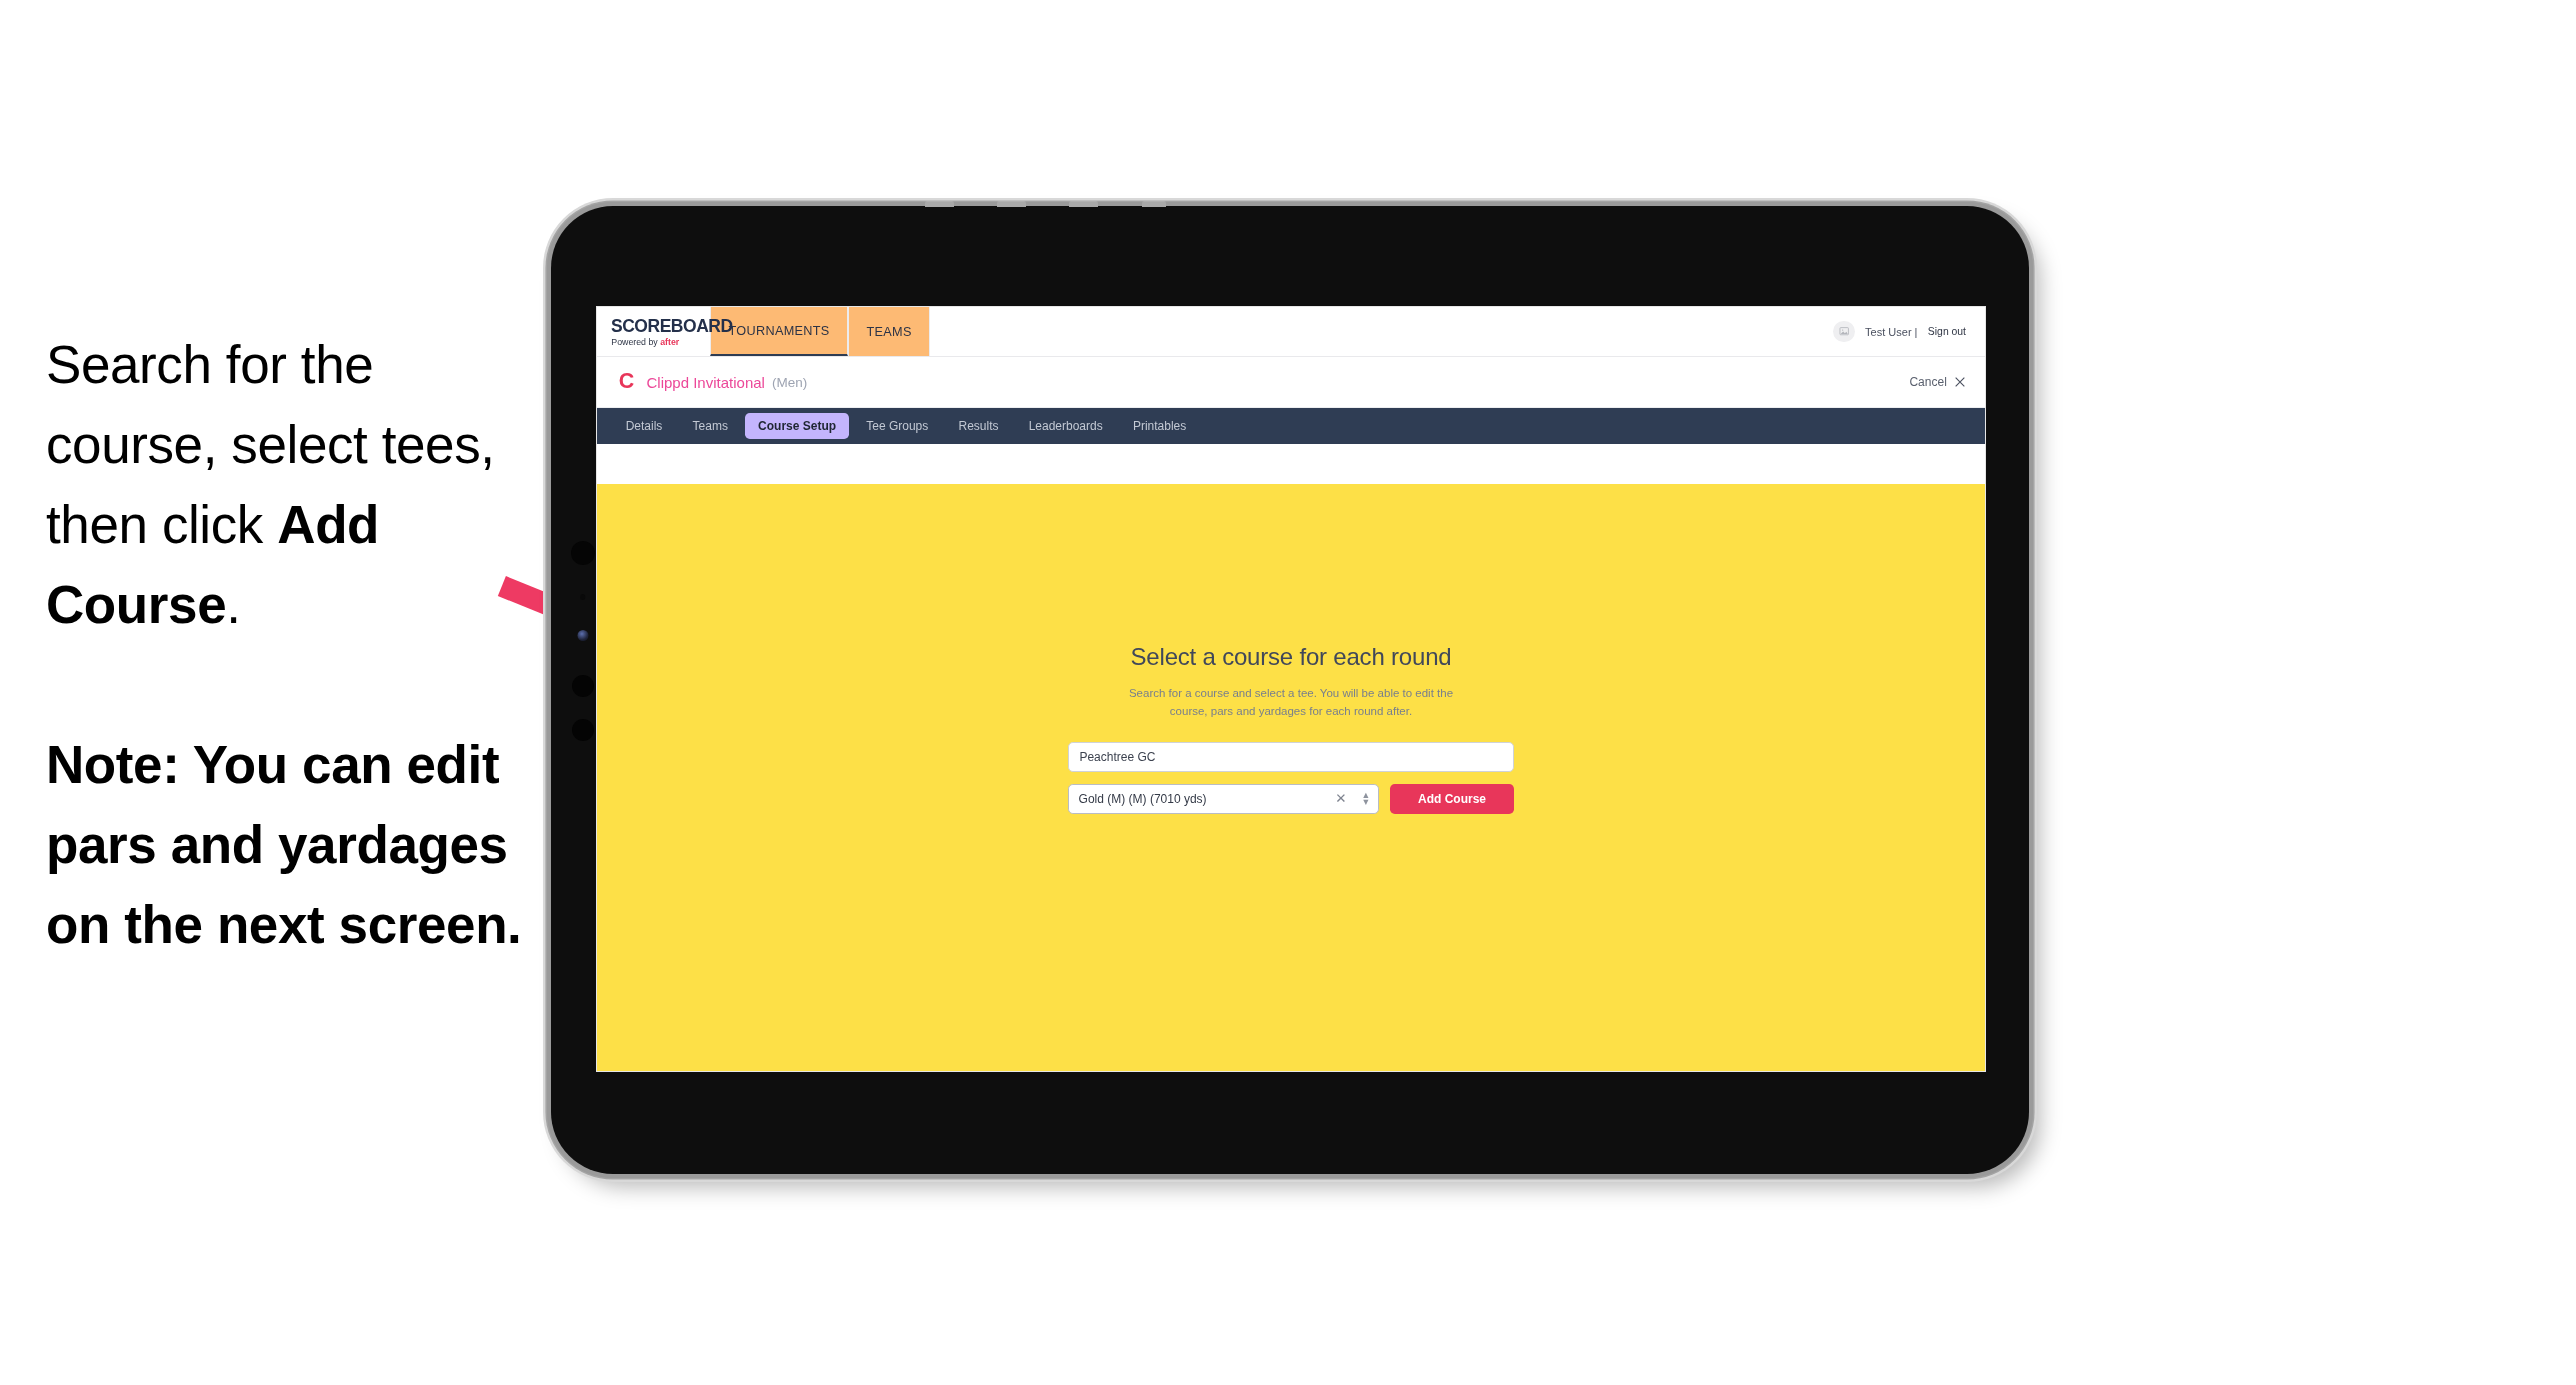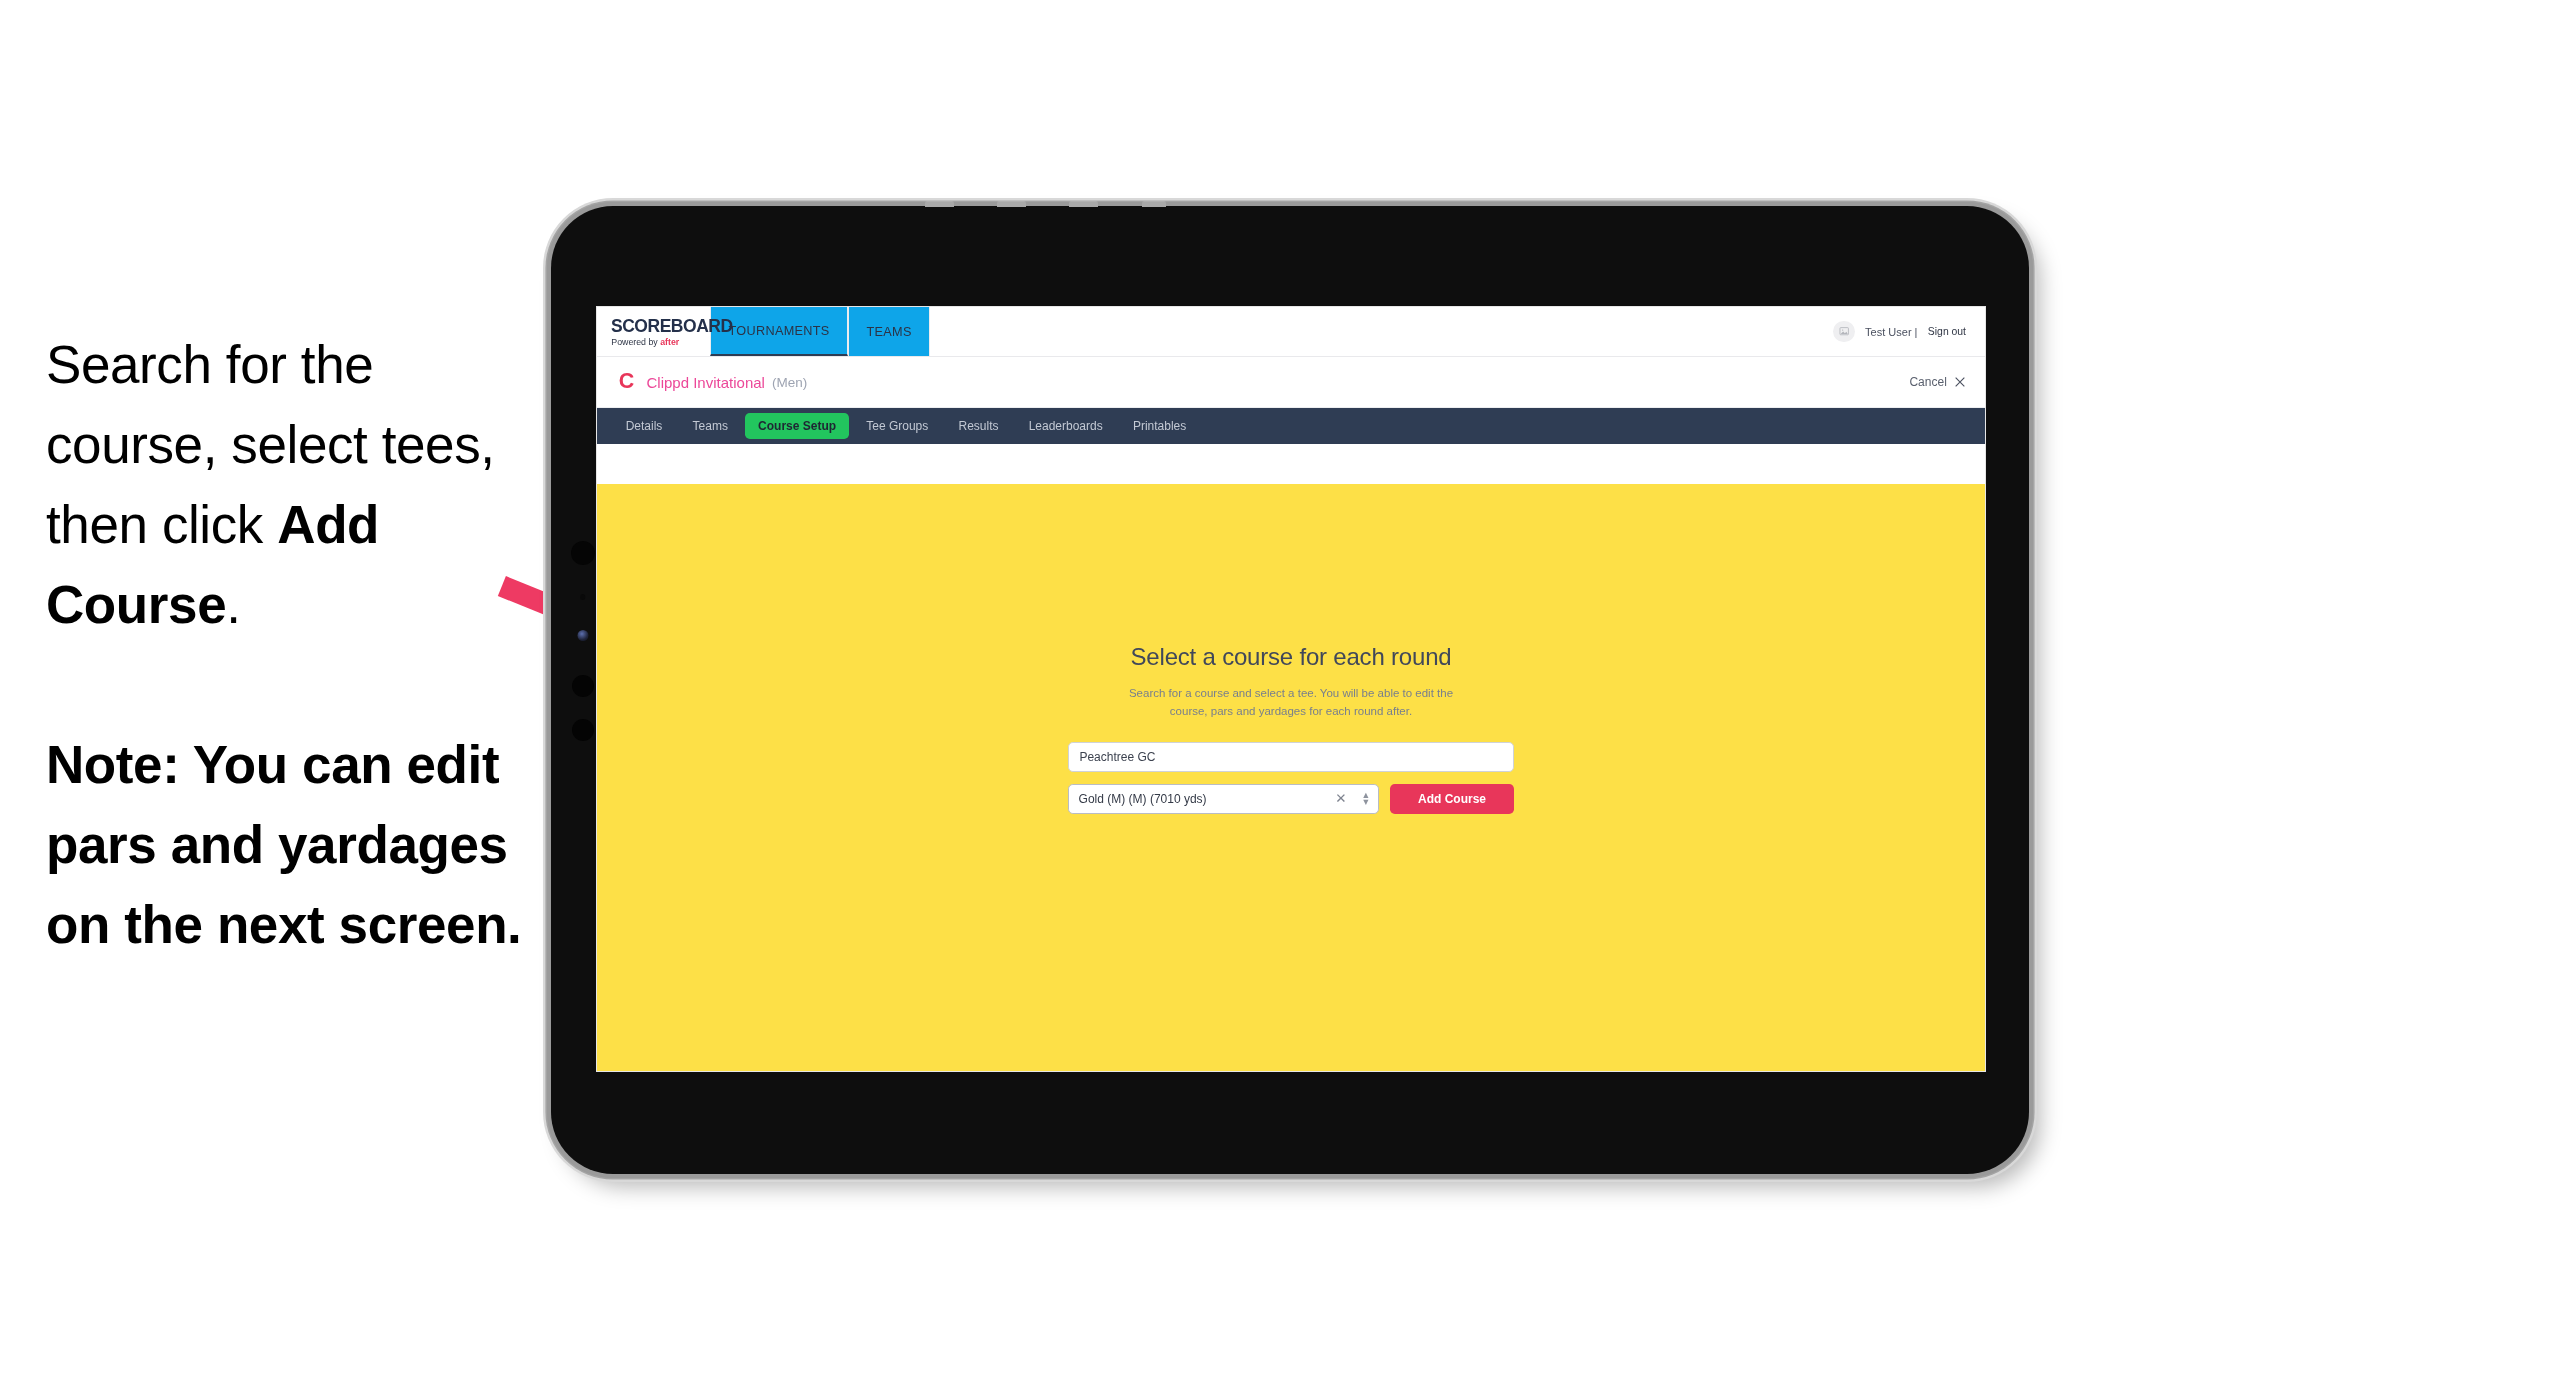--- a/index.html
+++ b/index.html
@@ -153,21 +153,21 @@
   .mainnav-item {
     display: flex;
     align-items: center;
     padding: 0 17.5px;
     font-size: 12.7px;
     letter-spacing: 0.3px;
     color: #2c3346;
     border-right: 0.8px solid #ececef;
     border-left: 0.8px solid #ececef;
     cursor: pointer;
-    background: #0ea5e9;
+    background: #fdba74;
   }
   .mainnav-item.active {
     border-bottom: 2.4px solid #2e3c53;
   }
   #topbar-spacer { flex: 1; }
   #user-area {
     display: flex;
     align-items: center;
     padding-right: 19px;
     gap: 10.4px;
@@ -246,21 +246,21 @@
   }
   .tab {
     font-size: 12px;
     color: #c3c9d4;
     padding: 5.6px 12.7px;
     border-radius: 4.8px;
     cursor: pointer;
     white-space: nowrap;
   }
   .tab.active {
-    background: #22c55e;
+    background: #c4b5fd;
     color: #1f2633;
     font-weight: 700;
   }
 
   
   #main-panel {
     height: calc(100% - 49px - 50px - 36px);
     background: #fde047;
     position: relative;
     margin-top: 40px;

